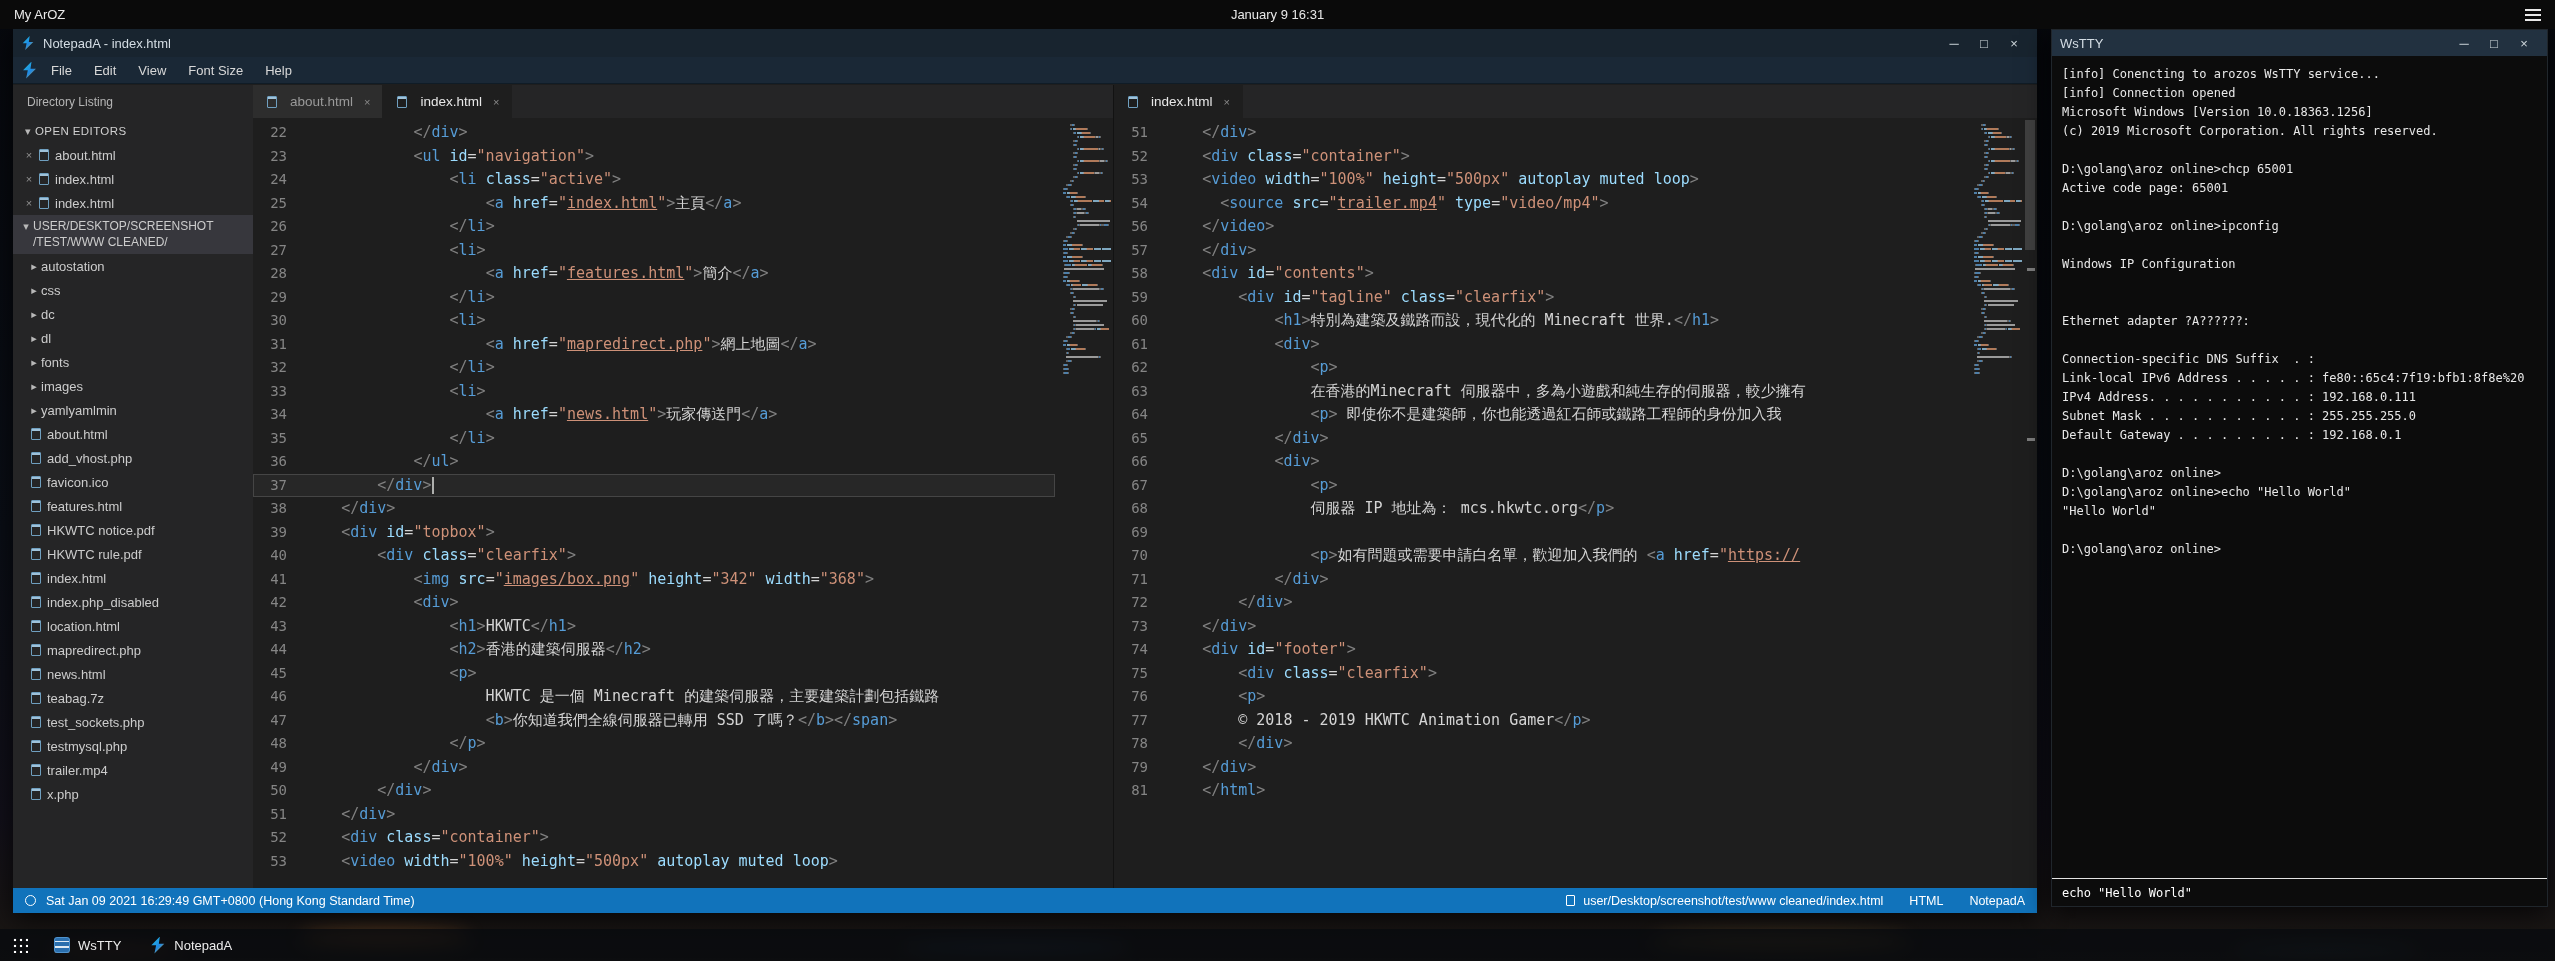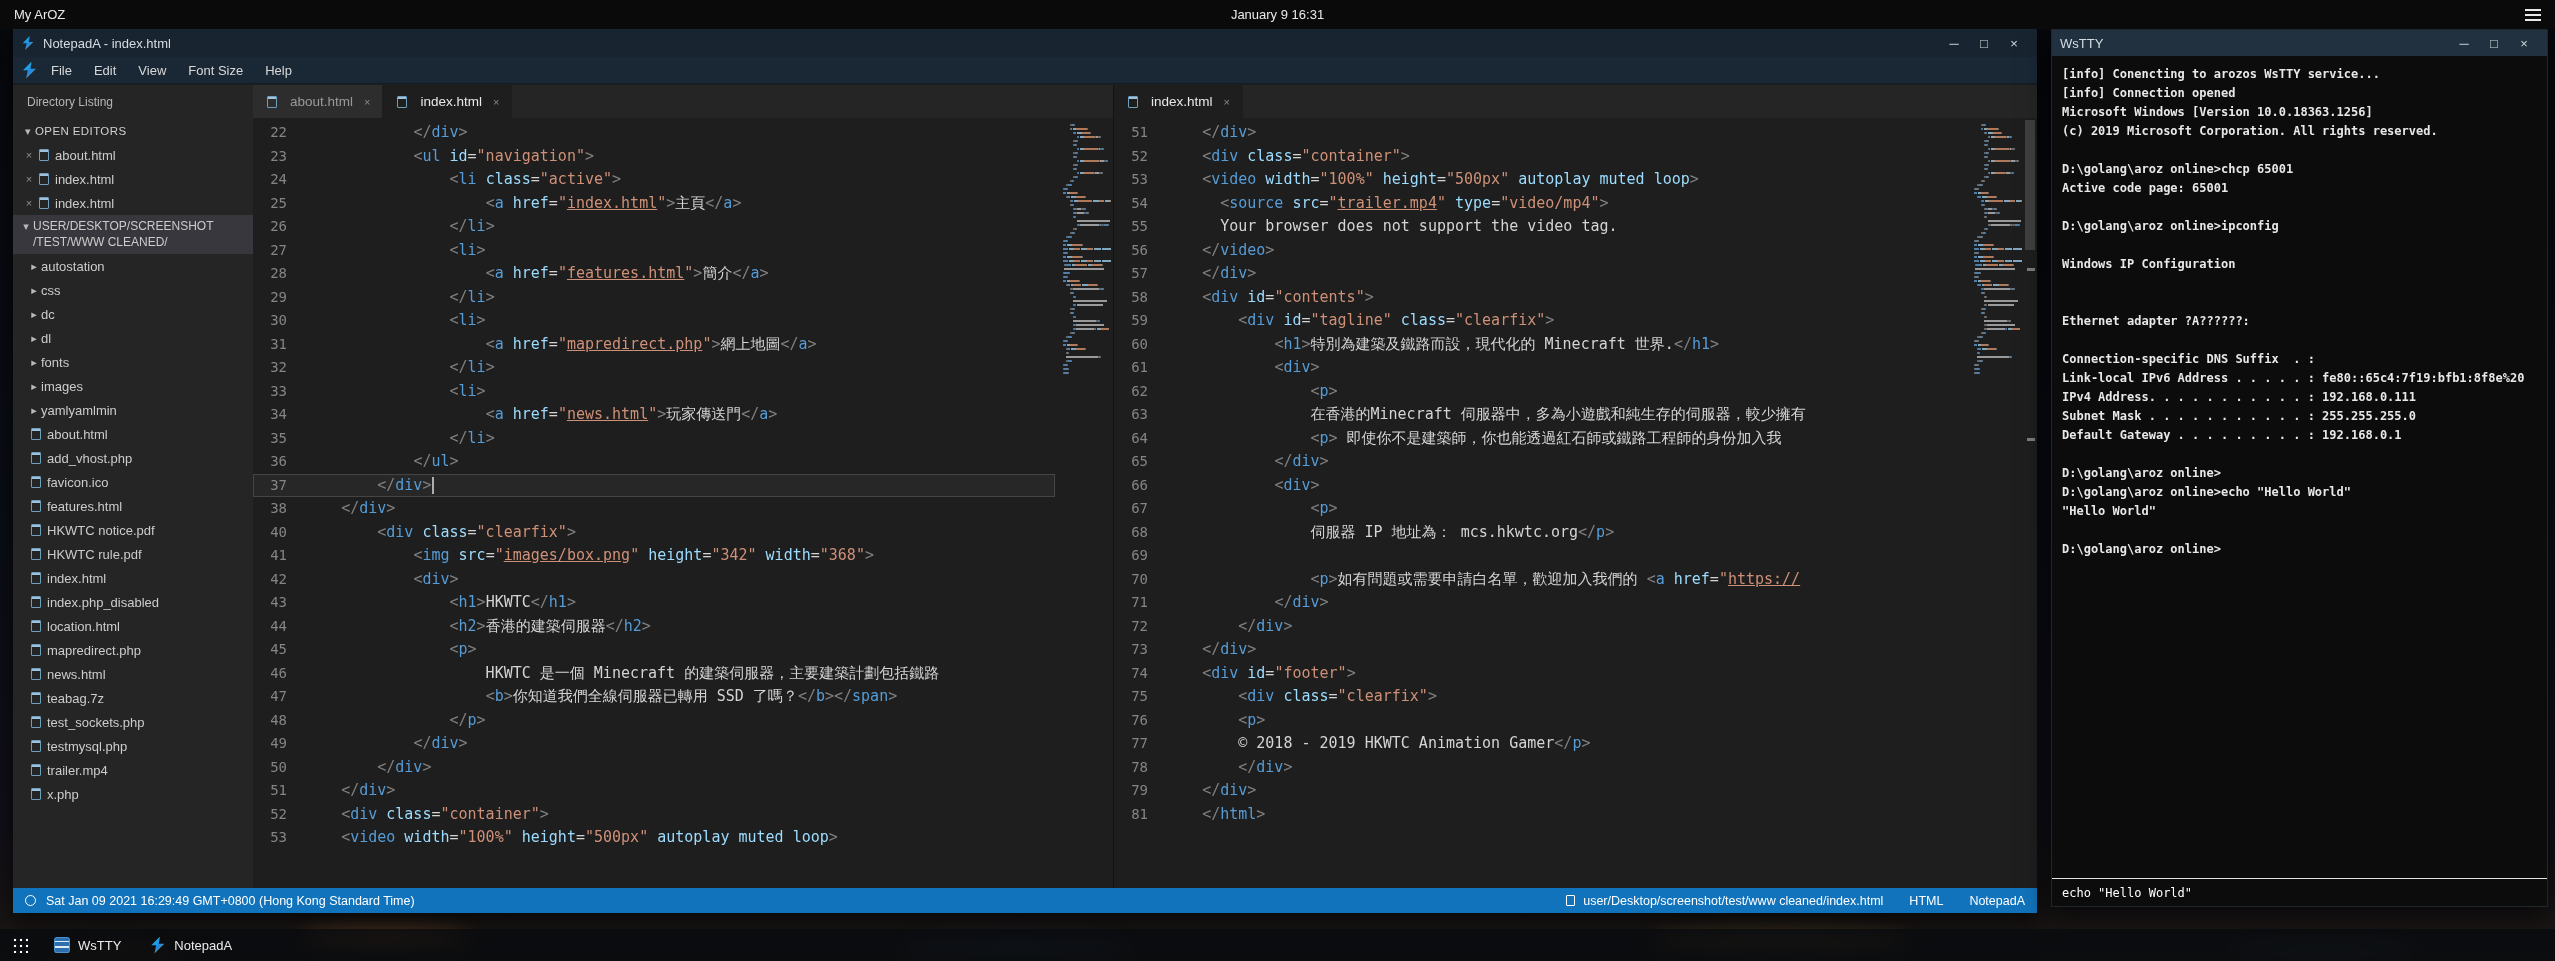--- a/index.html
+++ b/index.html
@@ -100,21 +100,21 @@
   .sb-right { gap:26px; }
   .sb-path-wrap { display:flex; align-items:center; gap:8px; }
   .sb-clock-ico { width:11px; height:11px; border:1.5px solid #fff; border-radius:50%; flex:none; }
   .sb-file-ico { width:9px; height:11px; border:1.5px solid #fff; border-radius:1px; flex:none; }
 
   
   .wstty { left:2051px; top:29px; width:497px; height:878px; background:#0c0c0c; border:1px solid #20262c; }
   .wstty .titlebar { height:26px; background:#223140; }
   .term { position:absolute; top:26px; bottom:28px; left:0; right:0; padding:9px 10px; overflow:hidden;
           font-family:"DejaVu Sans Mono", monospace; font-size:12px; line-height:19px; color:#e8e8e8; cursor:text; }
-  .term-line { min-height:19px; white-space:pre; overflow:hidden;font-weight:bold; }
+  .term-line { min-height:19px; white-space:pre; overflow:hidden; }
   .term-inputbar { position:absolute; left:0; right:0; bottom:0; height:28px; border-top:1px solid #e3e3e3;
           background:#0c0c0c; display:flex; align-items:center; padding:0 10px; }
   .term-inputbar input { width:100%; background:transparent; border:none; outline:none; color:#fff;
           font-family:"DejaVu Sans Mono", monospace; font-size:12px; }
 
   
   .taskbar { position:absolute; left:0; top:929px; width:2555px; height:32px; background:rgba(8,10,14,.78);
              display:flex; align-items:center; z-index:30; }
   .launcher { width:40px; height:32px; display:grid; place-items:center; cursor:pointer; }
   .dots { width:16px; height:16px; background-image:radial-gradient(circle,#ffffff 1.3px,transparent 1.6px); background-size:6px 6px; }
@@ -314,20 +314,21 @@
               <div class="code-line"><span class="ln">29</span><span class="lc"><span class="tk-w">                </span><span class="tk-p">&lt;/</span><span class="tk-t">li</span><span class="tk-p">&gt;</span></span></div>
               <div class="code-line"><span class="ln">30</span><span class="lc"><span class="tk-w">                </span><span class="tk-p">&lt;</span><span class="tk-t">li</span><span class="tk-p">&gt;</span></span></div>
               <div class="code-line"><span class="ln">31</span><span class="lc"><span class="tk-w">                    </span><span class="tk-p">&lt;</span><span class="tk-t">a</span><span class="tk-w"> </span><span class="tk-a">href</span><span class="tk-w">=</span><span class="tk-s">"</span><span class="tk-u">mapredirect.php</span><span class="tk-s">"</span><span class="tk-p">&gt;</span><span class="tk-w">網上地圖</span><span class="tk-p">&lt;/</span><span class="tk-t">a</span><span class="tk-p">&gt;</span></span></div>
               <div class="code-line"><span class="ln">32</span><span class="lc"><span class="tk-w">                </span><span class="tk-p">&lt;/</span><span class="tk-t">li</span><span class="tk-p">&gt;</span></span></div>
               <div class="code-line"><span class="ln">33</span><span class="lc"><span class="tk-w">                </span><span class="tk-p">&lt;</span><span class="tk-t">li</span><span class="tk-p">&gt;</span></span></div>
               <div class="code-line"><span class="ln">34</span><span class="lc"><span class="tk-w">                    </span><span class="tk-p">&lt;</span><span class="tk-t">a</span><span class="tk-w"> </span><span class="tk-a">href</span><span class="tk-w">=</span><span class="tk-s">"</span><span class="tk-u">news.html</span><span class="tk-s">"</span><span class="tk-p">&gt;</span><span class="tk-w">玩家傳送門</span><span class="tk-p">&lt;/</span><span class="tk-t">a</span><span class="tk-p">&gt;</span></span></div>
               <div class="code-line"><span class="ln">35</span><span class="lc"><span class="tk-w">                </span><span class="tk-p">&lt;/</span><span class="tk-t">li</span><span class="tk-p">&gt;</span></span></div>
               <div class="code-line"><span class="ln">36</span><span class="lc"><span class="tk-w">            </span><span class="tk-p">&lt;/</span><span class="tk-t">ul</span><span class="tk-p">&gt;</span></span></div>
               <div class="code-line active"><span class="ln">37</span><span class="lc"><span class="tk-w">        </span><span class="tk-p">&lt;/</span><span class="tk-t">div</span><span class="tk-p">&gt;</span><span class="caret"></span></span></div>
               <div class="code-line"><span class="ln">38</span><span class="lc"><span class="tk-w">    </span><span class="tk-p">&lt;/</span><span class="tk-t">div</span><span class="tk-p">&gt;</span></span></div>
+              <div class="code-line"><span class="ln">39</span><span class="lc"><span class="tk-w">    </span><span class="tk-p">&lt;</span><span class="tk-t">div</span><span class="tk-w"> </span><span class="tk-a">id</span><span class="tk-w">=</span><span class="tk-s">"topbox"</span><span class="tk-p">&gt;</span></span></div>
               <div class="code-line"><span class="ln">40</span><span class="lc"><span class="tk-w">        </span><span class="tk-p">&lt;</span><span class="tk-t">div</span><span class="tk-w"> </span><span class="tk-a">class</span><span class="tk-w">=</span><span class="tk-s">"clearfix"</span><span class="tk-p">&gt;</span></span></div>
               <div class="code-line"><span class="ln">41</span><span class="lc"><span class="tk-w">            </span><span class="tk-p">&lt;</span><span class="tk-t">img</span><span class="tk-w"> </span><span class="tk-a">src</span><span class="tk-w">=</span><span class="tk-s">"</span><span class="tk-u">images/box.png</span><span class="tk-s">"</span><span class="tk-w"> </span><span class="tk-a">height</span><span class="tk-w">=</span><span class="tk-s">"342"</span><span class="tk-w"> </span><span class="tk-a">width</span><span class="tk-w">=</span><span class="tk-s">"368"</span><span class="tk-p">&gt;</span></span></div>
               <div class="code-line"><span class="ln">42</span><span class="lc"><span class="tk-w">            </span><span class="tk-p">&lt;</span><span class="tk-t">div</span><span class="tk-p">&gt;</span></span></div>
               <div class="code-line"><span class="ln">43</span><span class="lc"><span class="tk-w">                </span><span class="tk-p">&lt;</span><span class="tk-t">h1</span><span class="tk-p">&gt;</span><span class="tk-w">HKWTC</span><span class="tk-p">&lt;/</span><span class="tk-t">h1</span><span class="tk-p">&gt;</span></span></div>
               <div class="code-line"><span class="ln">44</span><span class="lc"><span class="tk-w">                </span><span class="tk-p">&lt;</span><span class="tk-t">h2</span><span class="tk-p">&gt;</span><span class="tk-w">香港的建築伺服器</span><span class="tk-p">&lt;/</span><span class="tk-t">h2</span><span class="tk-p">&gt;</span></span></div>
               <div class="code-line"><span class="ln">45</span><span class="lc"><span class="tk-w">                </span><span class="tk-p">&lt;</span><span class="tk-t">p</span><span class="tk-p">&gt;</span></span></div>
               <div class="code-line"><span class="ln">46</span><span class="lc"><span class="tk-w">                    HKWTC 是一個 Minecraft 的建築伺服器，主要建築計劃包括鐵路</span></span></div>
               <div class="code-line"><span class="ln">47</span><span class="lc"><span class="tk-w">                    </span><span class="tk-p">&lt;</span><span class="tk-t">b</span><span class="tk-p">&gt;</span><span class="tk-w">你知道我們全線伺服器已轉用 SSD 了嗎？</span><span class="tk-p">&lt;/</span><span class="tk-t">b</span><span class="tk-p">&gt;</span><span class="tk-p">&lt;/</span><span class="tk-t">span</span><span class="tk-p">&gt;</span></span></div>
               <div class="code-line"><span class="ln">48</span><span class="lc"><span class="tk-w">                </span><span class="tk-p">&lt;/</span><span class="tk-t">p</span><span class="tk-p">&gt;</span></span></div>
               <div class="code-line"><span class="ln">49</span><span class="lc"><span class="tk-w">            </span><span class="tk-p">&lt;/</span><span class="tk-t">div</span><span class="tk-p">&gt;</span></span></div>
@@ -410,21 +411,20 @@
               <span>index.html</span>
               <span class="tab-close">×</span>
             </div>
           </div>
         <div class="code-wrap">
           <div class="code" id="g2-code">
               <div class="code-line"><span class="ln">51</span><span class="lc"><span class="tk-w">    </span><span class="tk-p">&lt;/</span><span class="tk-t">div</span><span class="tk-p">&gt;</span></span></div>
               <div class="code-line"><span class="ln">52</span><span class="lc"><span class="tk-w">    </span><span class="tk-p">&lt;</span><span class="tk-t">div</span><span class="tk-w"> </span><span class="tk-a">class</span><span class="tk-w">=</span><span class="tk-s">"container"</span><span class="tk-p">&gt;</span></span></div>
               <div class="code-line"><span class="ln">53</span><span class="lc"><span class="tk-w">    </span><span class="tk-p">&lt;</span><span class="tk-t">video</span><span class="tk-w"> </span><span class="tk-a">width</span><span class="tk-w">=</span><span class="tk-s">"100%"</span><span class="tk-w"> </span><span class="tk-a">height</span><span class="tk-w">=</span><span class="tk-s">"500px"</span><span class="tk-w"> </span><span class="tk-a">autoplay</span><span class="tk-w"> </span><span class="tk-a">muted</span><span class="tk-w"> </span><span class="tk-a">loop</span><span class="tk-p">&gt;</span></span></div>
               <div class="code-line"><span class="ln">54</span><span class="lc"><span class="tk-w">      </span><span class="tk-p">&lt;</span><span class="tk-t">source</span><span class="tk-w"> </span><span class="tk-a">src</span><span class="tk-w">=</span><span class="tk-s">"</span><span class="tk-u">trailer.mp4</span><span class="tk-s">"</span><span class="tk-w"> </span><span class="tk-a">type</span><span class="tk-w">=</span><span class="tk-s">"video/mp4"</span><span class="tk-p">&gt;</span></span></div>
-              <div class="code-line"><span class="ln">55</span><span class="lc"><span class="tk-w">      Your browser does not support the video tag.</span></span></div>
               <div class="code-line"><span class="ln">56</span><span class="lc"><span class="tk-w">    </span><span class="tk-p">&lt;/</span><span class="tk-t">video</span><span class="tk-p">&gt;</span></span></div>
               <div class="code-line"><span class="ln">57</span><span class="lc"><span class="tk-w">    </span><span class="tk-p">&lt;/</span><span class="tk-t">div</span><span class="tk-p">&gt;</span></span></div>
               <div class="code-line"><span class="ln">58</span><span class="lc"><span class="tk-w">    </span><span class="tk-p">&lt;</span><span class="tk-t">div</span><span class="tk-w"> </span><span class="tk-a">id</span><span class="tk-w">=</span><span class="tk-s">"contents"</span><span class="tk-p">&gt;</span></span></div>
               <div class="code-line"><span class="ln">59</span><span class="lc"><span class="tk-w">        </span><span class="tk-p">&lt;</span><span class="tk-t">div</span><span class="tk-w"> </span><span class="tk-a">id</span><span class="tk-w">=</span><span class="tk-s">"tagline"</span><span class="tk-w"> </span><span class="tk-a">class</span><span class="tk-w">=</span><span class="tk-s">"clearfix"</span><span class="tk-p">&gt;</span></span></div>
               <div class="code-line"><span class="ln">60</span><span class="lc"><span class="tk-w">            </span><span class="tk-p">&lt;</span><span class="tk-t">h1</span><span class="tk-p">&gt;</span><span class="tk-w">特別為建築及鐵路而設，現代化的 Minecraft 世界.</span><span class="tk-p">&lt;/</span><span class="tk-t">h1</span><span class="tk-p">&gt;</span></span></div>
               <div class="code-line"><span class="ln">61</span><span class="lc"><span class="tk-w">            </span><span class="tk-p">&lt;</span><span class="tk-t">div</span><span class="tk-p">&gt;</span></span></div>
               <div class="code-line"><span class="ln">62</span><span class="lc"><span class="tk-w">                </span><span class="tk-p">&lt;</span><span class="tk-t">p</span><span class="tk-p">&gt;</span></span></div>
               <div class="code-line"><span class="ln">63</span><span class="lc"><span class="tk-w">                在香港的Minecraft 伺服器中，多為小遊戲和純生存的伺服器，較少擁有</span></span></div>
               <div class="code-line"><span class="ln">64</span><span class="lc"><span class="tk-w">                </span><span class="tk-p">&lt;</span><span class="tk-t">p</span><span class="tk-p">&gt;</span><span class="tk-w"> 即使你不是建築師，你也能透過紅石師或鐵路工程師的身份加入我</span></span></div>
               <div class="code-line"><span class="ln">65</span><span class="lc"><span class="tk-w">            </span><span class="tk-p">&lt;/</span><span class="tk-t">div</span><span class="tk-p">&gt;</span></span></div>

